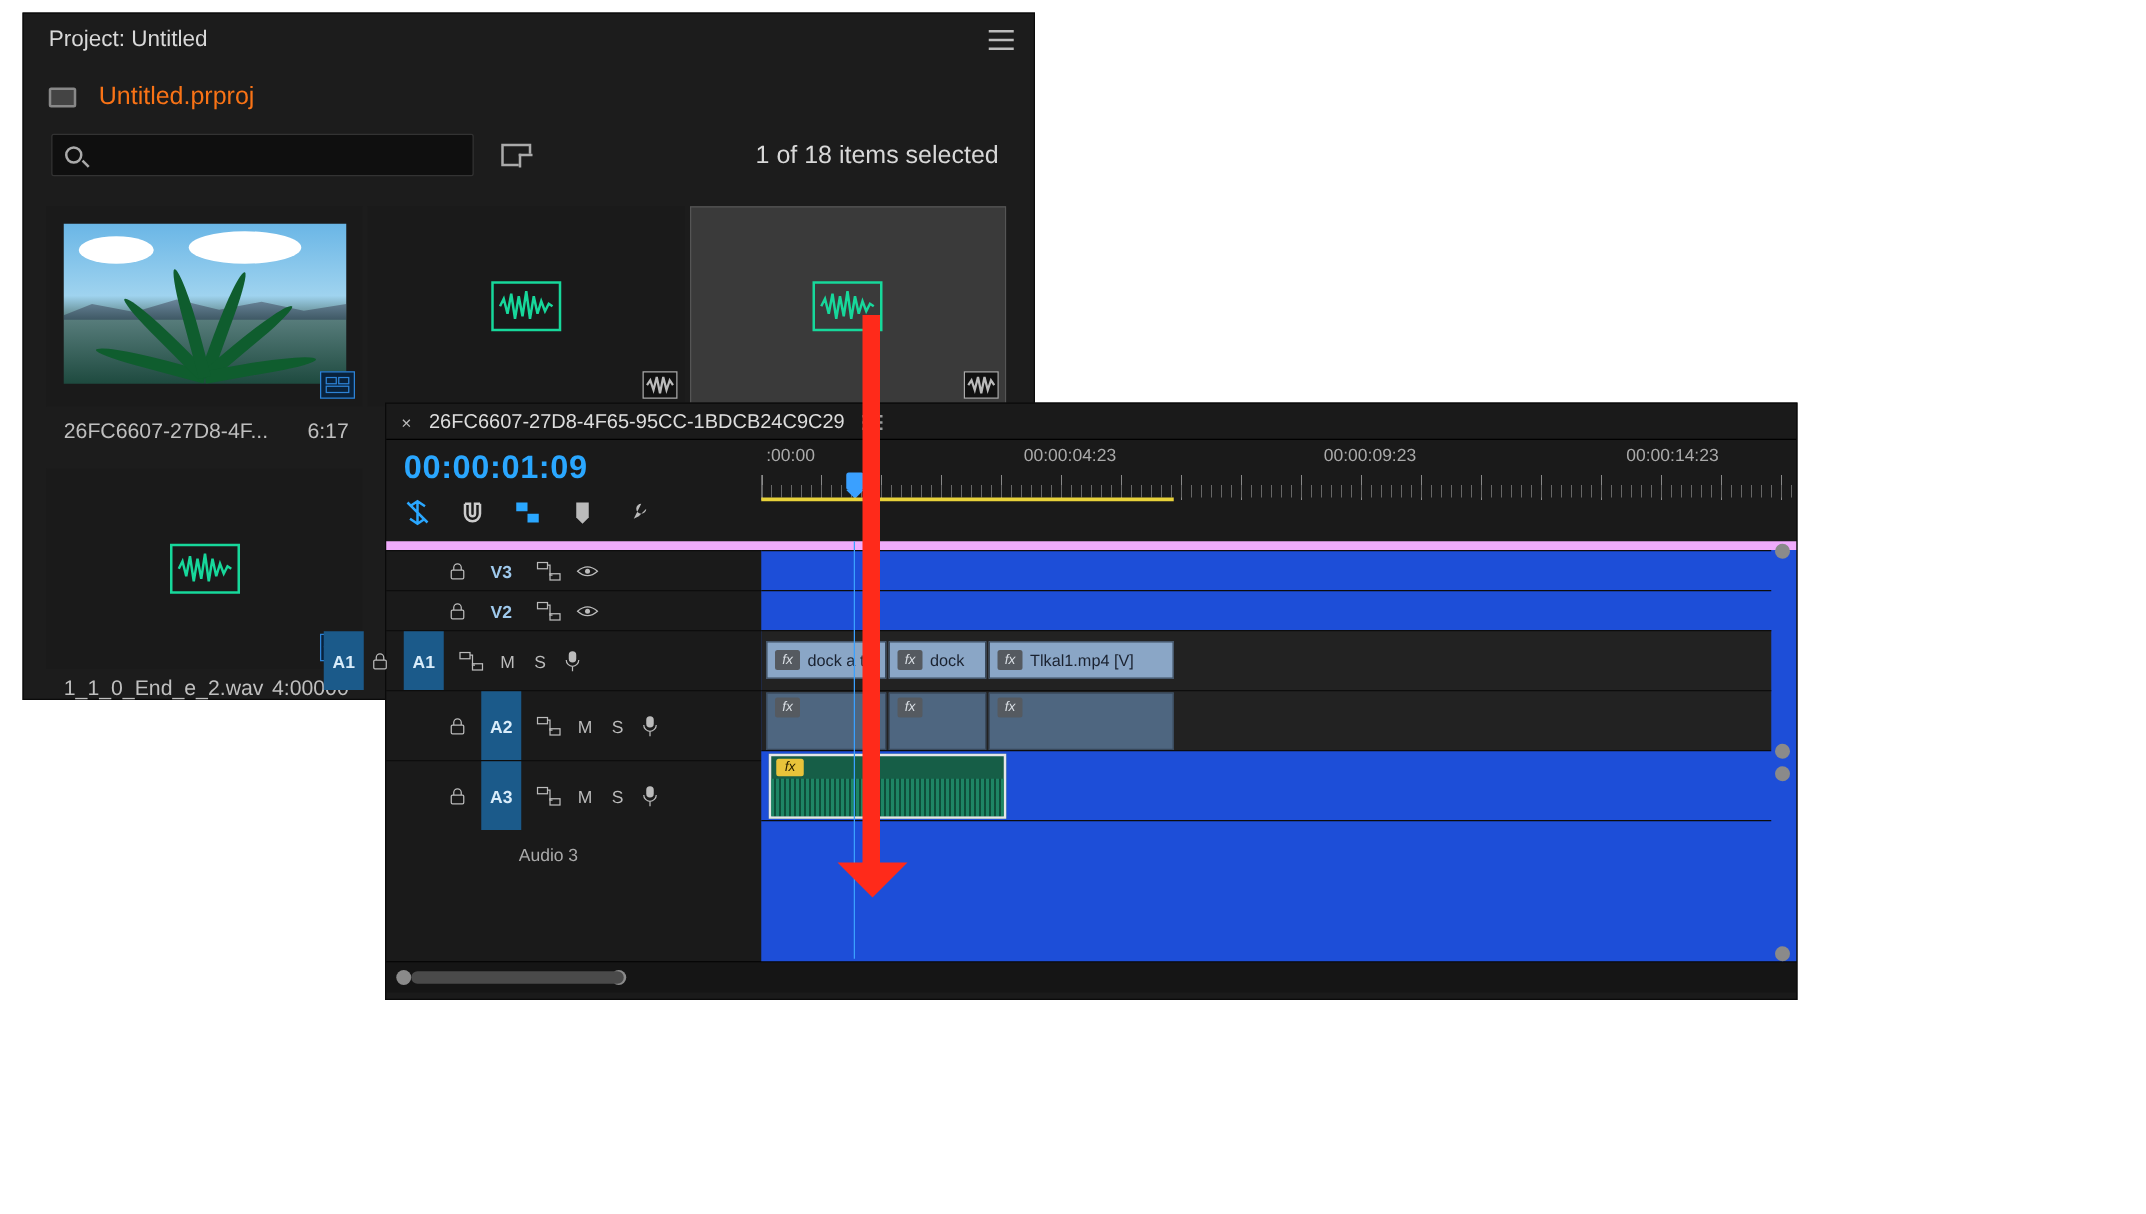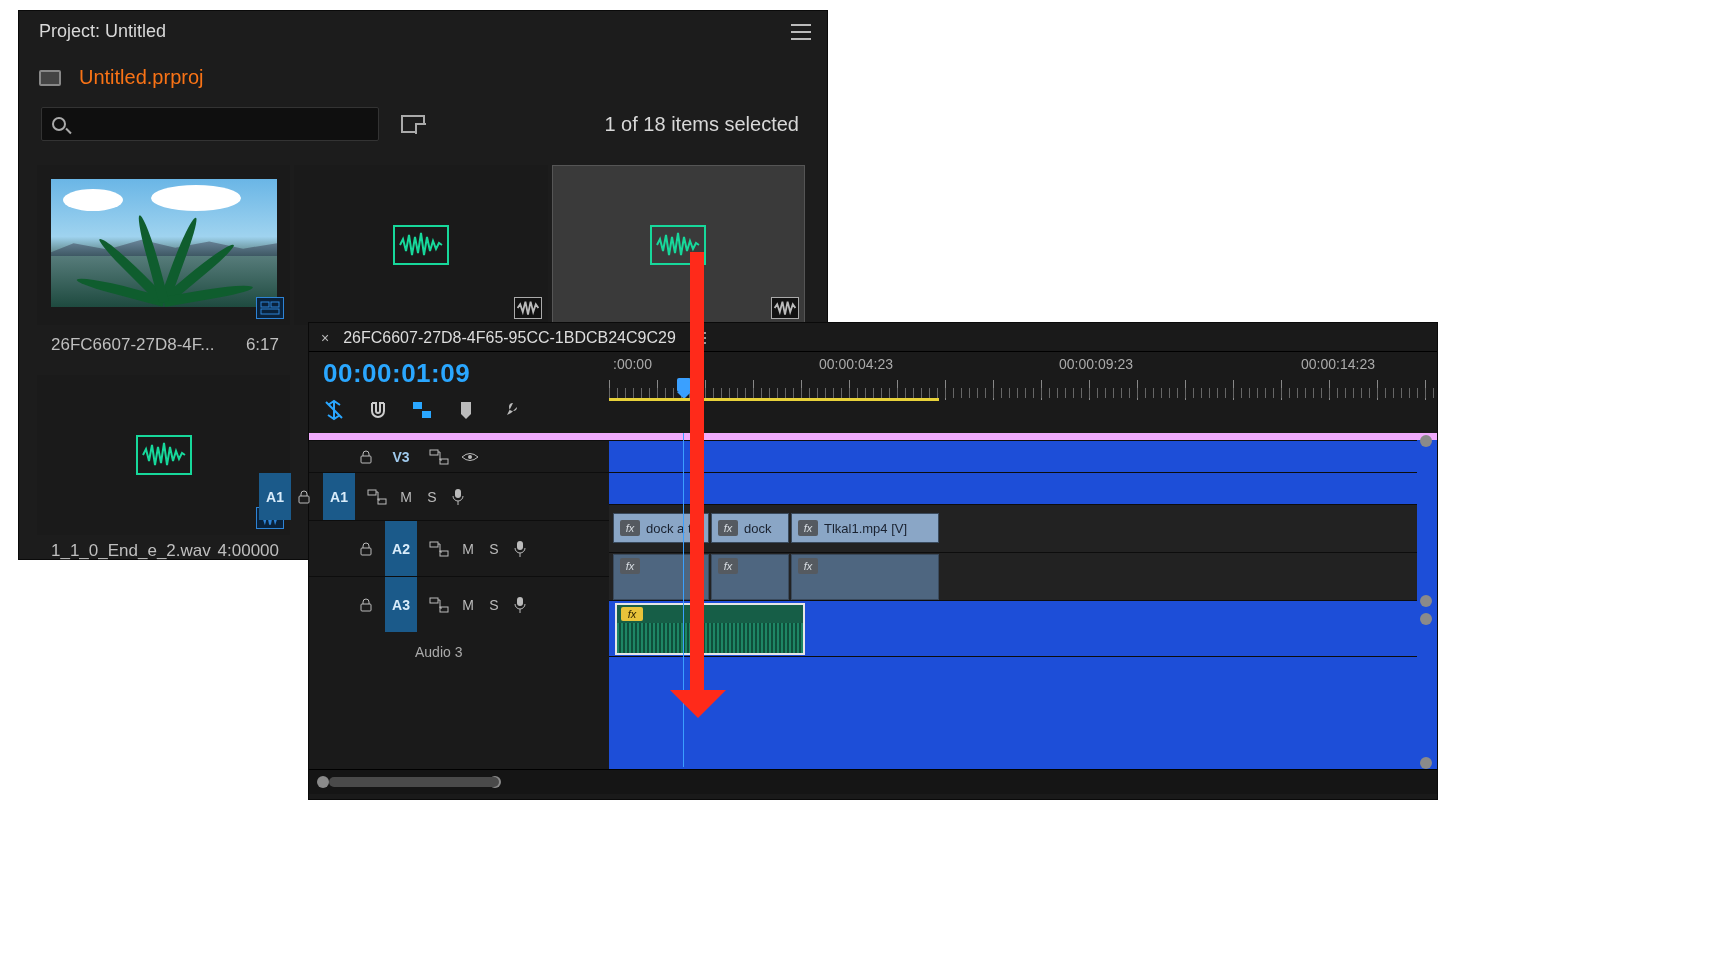--- a/index.html
+++ b/index.html
@@ -426,20 +426,36 @@
         <svg class="sync-icon" viewBox="0 0 20 16">
             <rect x="1" y="1" width="8" height="5" fill="none" stroke="#bbb"></rect>
             <rect x="11" y="10" width="8" height="5" fill="none" stroke="#bbb"></rect>
             <path d="M9 3 h2 v8 h2" fill="none" stroke="#bbb"></path>
           </svg>
         <svg class="eye" viewBox="0 0 18 14">
             <path d="M1 7 Q9 0 17 7 Q9 14 1 7 Z" fill="none" stroke="#bbb"></path>
             <circle cx="9" cy="7" r="2" fill="#bbb"></circle>
           </svg>
       </div>
+      <div class="track-row">
+        <svg class="lock" viewBox="0 0 14 14">
+            <rect x="2" y="6" width="10" height="7" rx="1" fill="none" stroke="#bbb"></rect>
+            <path d="M4 6 v-2 a3 3 0 0 1 6 0 v2" fill="none" stroke="#bbb"></path>
+          </svg>
+        <span class="tlabel">V2</span>
+        <svg class="sync-icon" viewBox="0 0 20 16">
+            <rect x="1" y="1" width="8" height="5" fill="none" stroke="#bbb"></rect>
+            <rect x="11" y="10" width="8" height="5" fill="none" stroke="#bbb"></rect>
+            <path d="M9 3 h2 v8 h2" fill="none" stroke="#bbb"></path>
+          </svg>
+        <svg class="eye" viewBox="0 0 18 14">
+            <path d="M1 7 Q9 0 17 7 Q9 14 1 7 Z" fill="none" stroke="#bbb"></path>
+            <circle cx="9" cy="7" r="2" fill="#bbb"></circle>
+          </svg>
+      </div>
 
       <div class="track-row h48" style="padding-left:0;">
         <span class="src-label">A1</span>
         <svg class="lock ml-6" viewBox="0 0 14 14">
             <rect x="2" y="6" width="10" height="7" rx="1" fill="none" stroke="#bbb"></rect>
             <path d="M4 6 v-2 a3 3 0 0 1 6 0 v2" fill="none" stroke="#bbb"></path>
           </svg>
         <span class="tlabel active">A1</span>
         <svg class="sync-icon" viewBox="0 0 20 16">
             <rect x="1" y="1" width="8" height="5" fill="none" stroke="#bbb"></rect>

